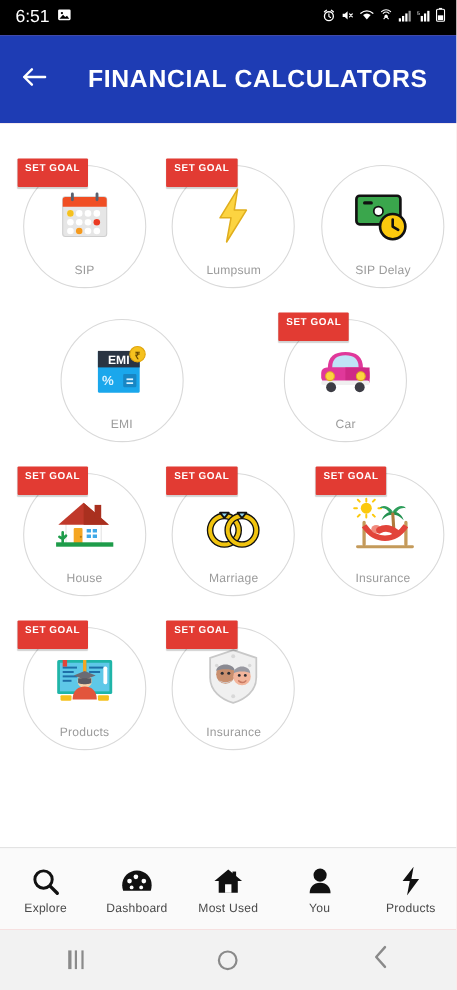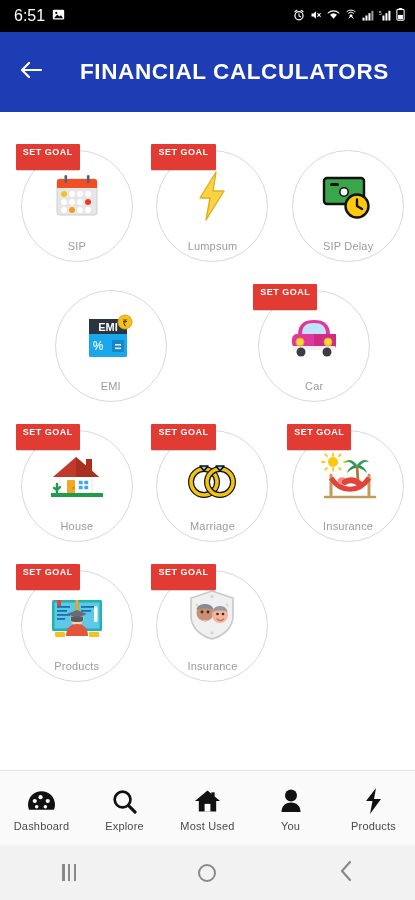--- a/index.html
+++ b/index.html
@@ -403,44 +403,44 @@
       </div>
 
       <div class="tile" style="visibility:hidden"></div>
     </div>
   </div>
 
   <div class="bottomnav">
 
     <div class="nav-item">
       <span class="nav-ico">
+        <svg width="25" height="25" viewBox="0 0 26 26">
+            <circle cx="11" cy="11" r="8.2" fill="none" stroke="#111" stroke-width="2.8"></circle>
+            <path d="M17.5 17.5 L24 24" stroke="#111" stroke-width="3.2" stroke-linecap="round"></path>
+          </svg>
+      </span>
+      <span class="nav-label">Explore</span>
+    </div>
+
+    <div class="nav-item">
+      <span class="nav-ico">
         <svg width="27" height="22" viewBox="0 0 28 22">
             <path d="M14 1 C6.3 1 0 7 0 15 a14 14 0 0 0 1 5h26a14 14 0 0 0 1-5C28 7 21.7 1 14 1Z" fill="#111"></path>
             <circle cx="7" cy="11" r="2.2" fill="#fff"></circle>
             <circle cx="13" cy="7" r="2.2" fill="#fff"></circle>
             <circle cx="20.5" cy="11" r="2.2" fill="#fff"></circle>
             <circle cx="9" cy="17" r="1.8" fill="#fff"></circle>
             <circle cx="18" cy="17" r="1.8" fill="#fff"></circle>
           </svg>
       </span>
       <span class="nav-label">Dashboard</span>
     </div>
 
     <div class="nav-item">
       <span class="nav-ico">
-        <svg width="25" height="25" viewBox="0 0 26 26">
-            <circle cx="11" cy="11" r="8.2" fill="none" stroke="#111" stroke-width="2.8"></circle>
-            <path d="M17.5 17.5 L24 24" stroke="#111" stroke-width="3.2" stroke-linecap="round"></path>
-          </svg>
-      </span>
-      <span class="nav-label">Explore</span>
-    </div>
-
-    <div class="nav-item">
-      <span class="nav-ico">
         <svg width="27" height="24" viewBox="0 0 28 24">
             <path d="M14 1 L27 12 H23 V23 H5 V12 H1 Z" fill="#111"></path>
             <rect x="18" y="3" width="3.4" height="6" fill="#111"></rect>
             <rect x="11" y="15" width="6" height="8" fill="#fff"></rect>
           </svg>
       </span>
       <span class="nav-label">Most Used</span>
     </div>
 
     <div class="nav-item">

